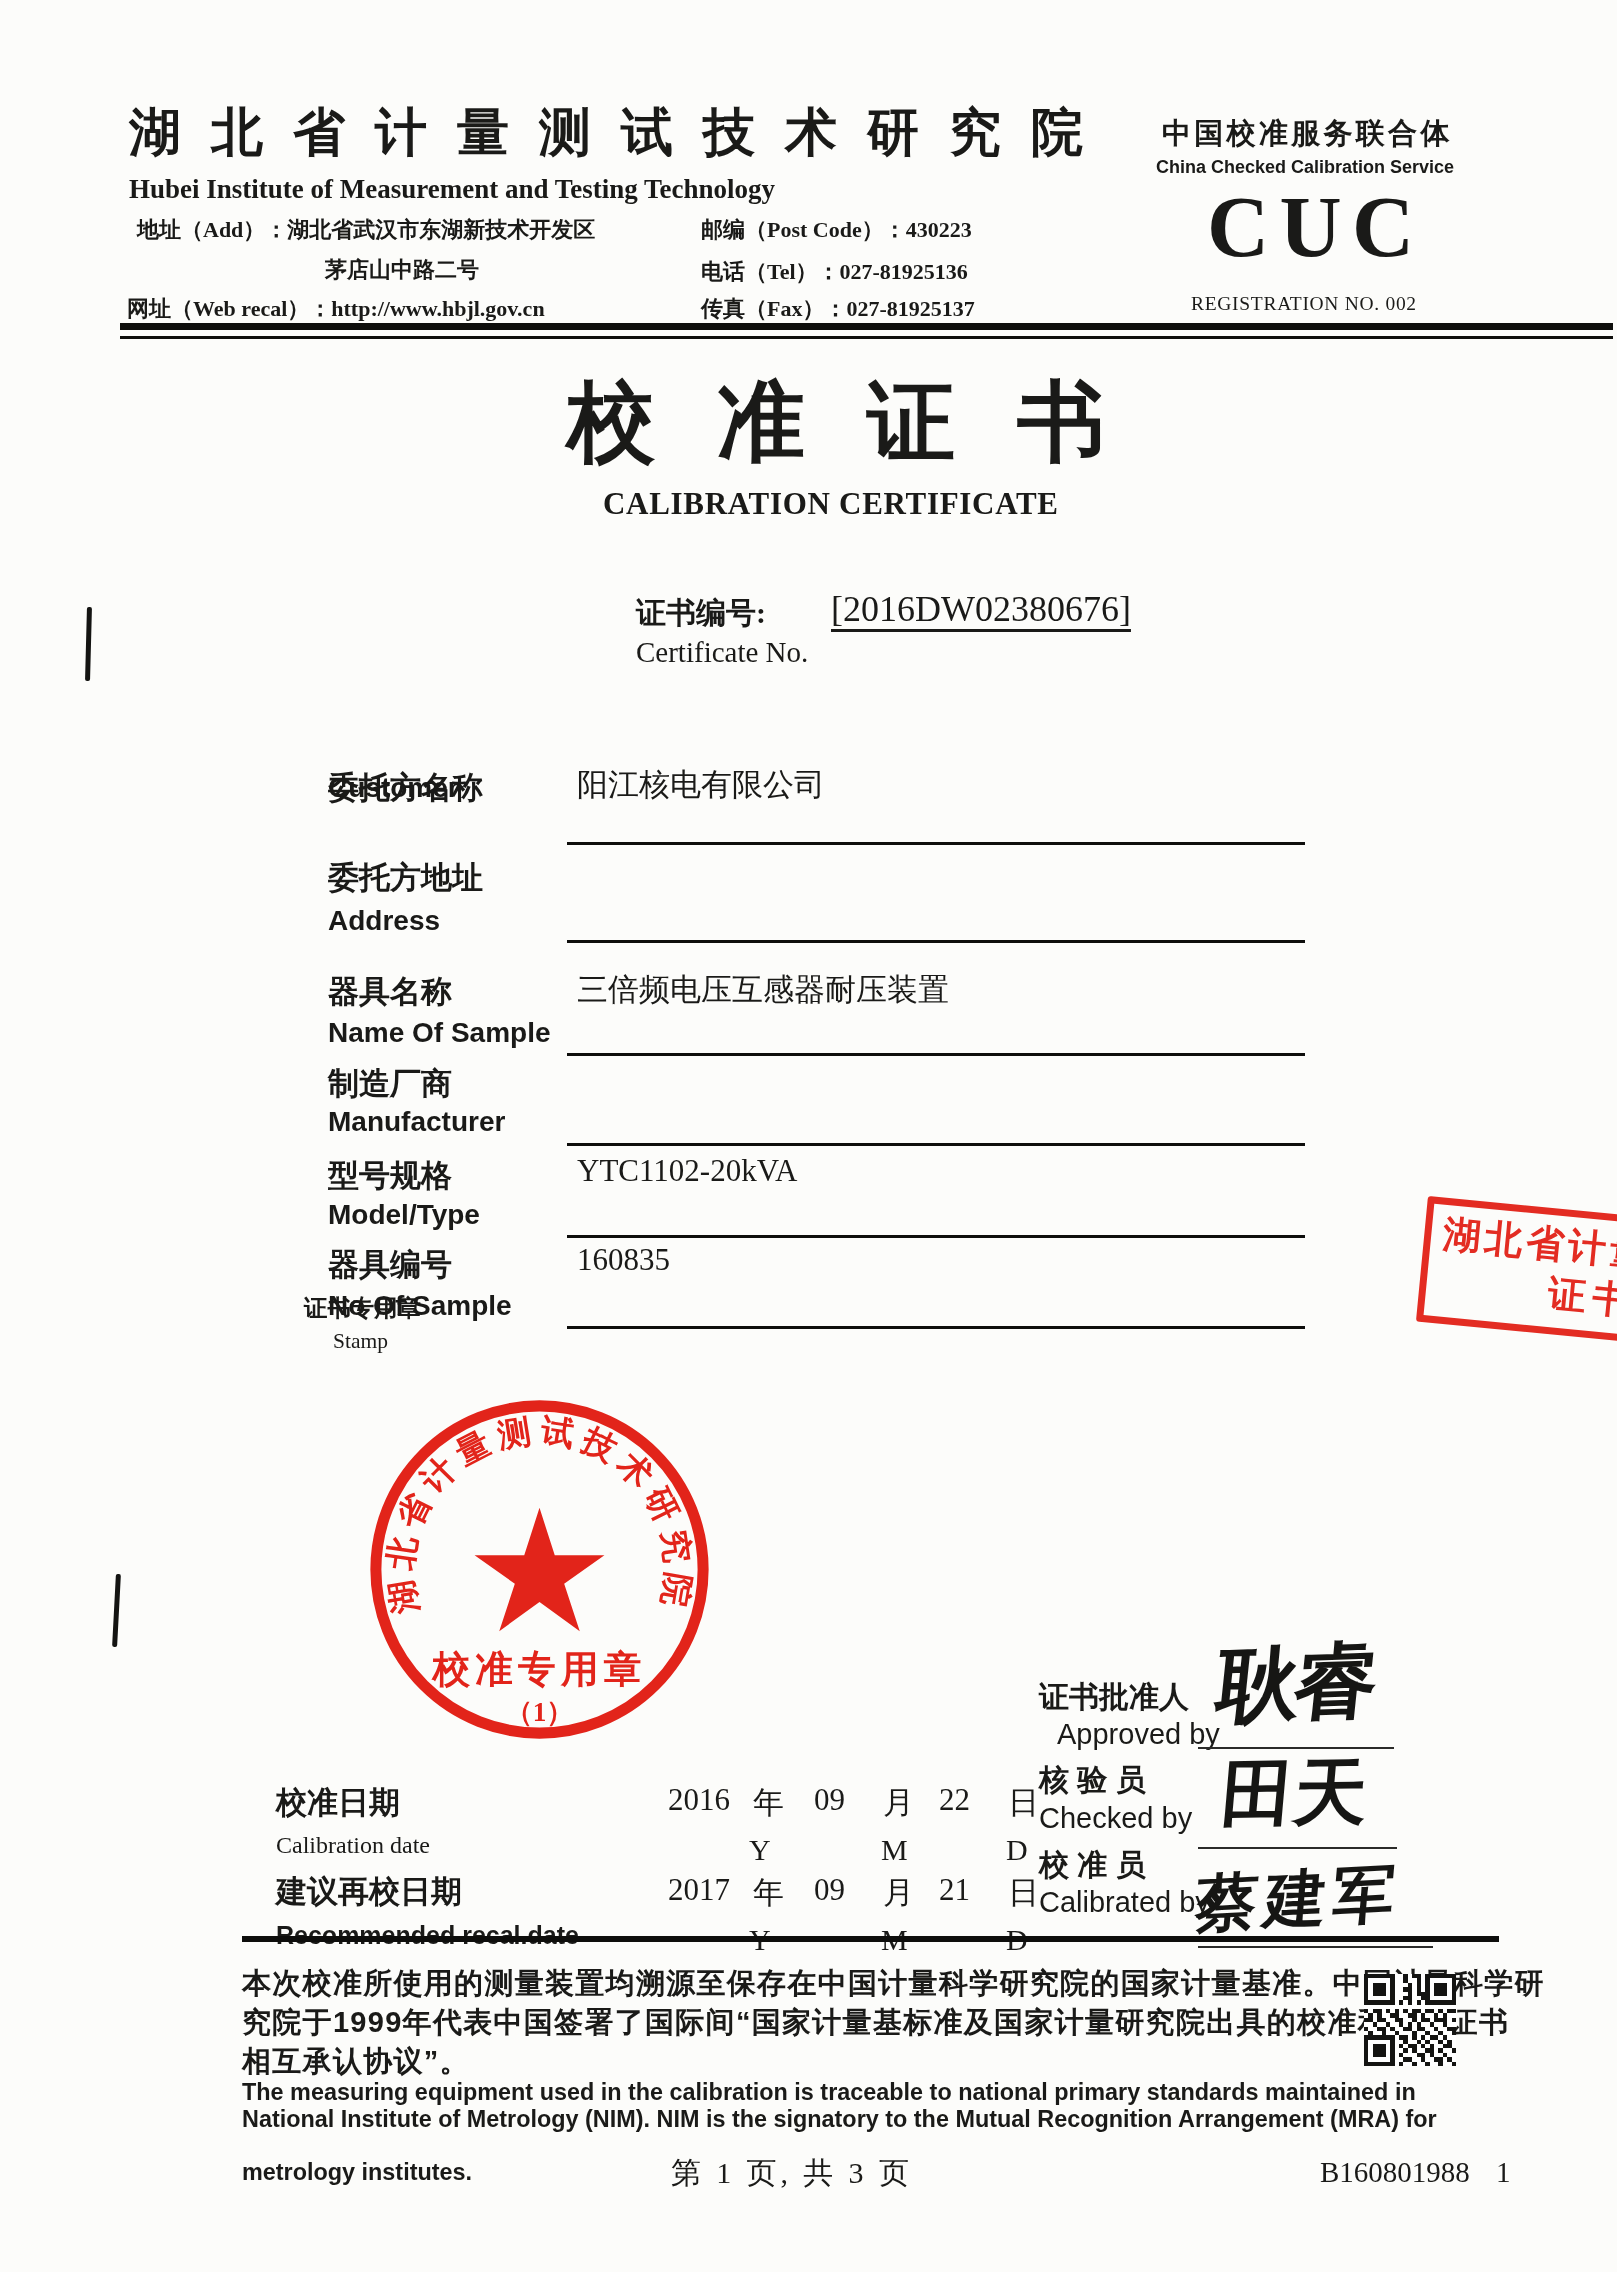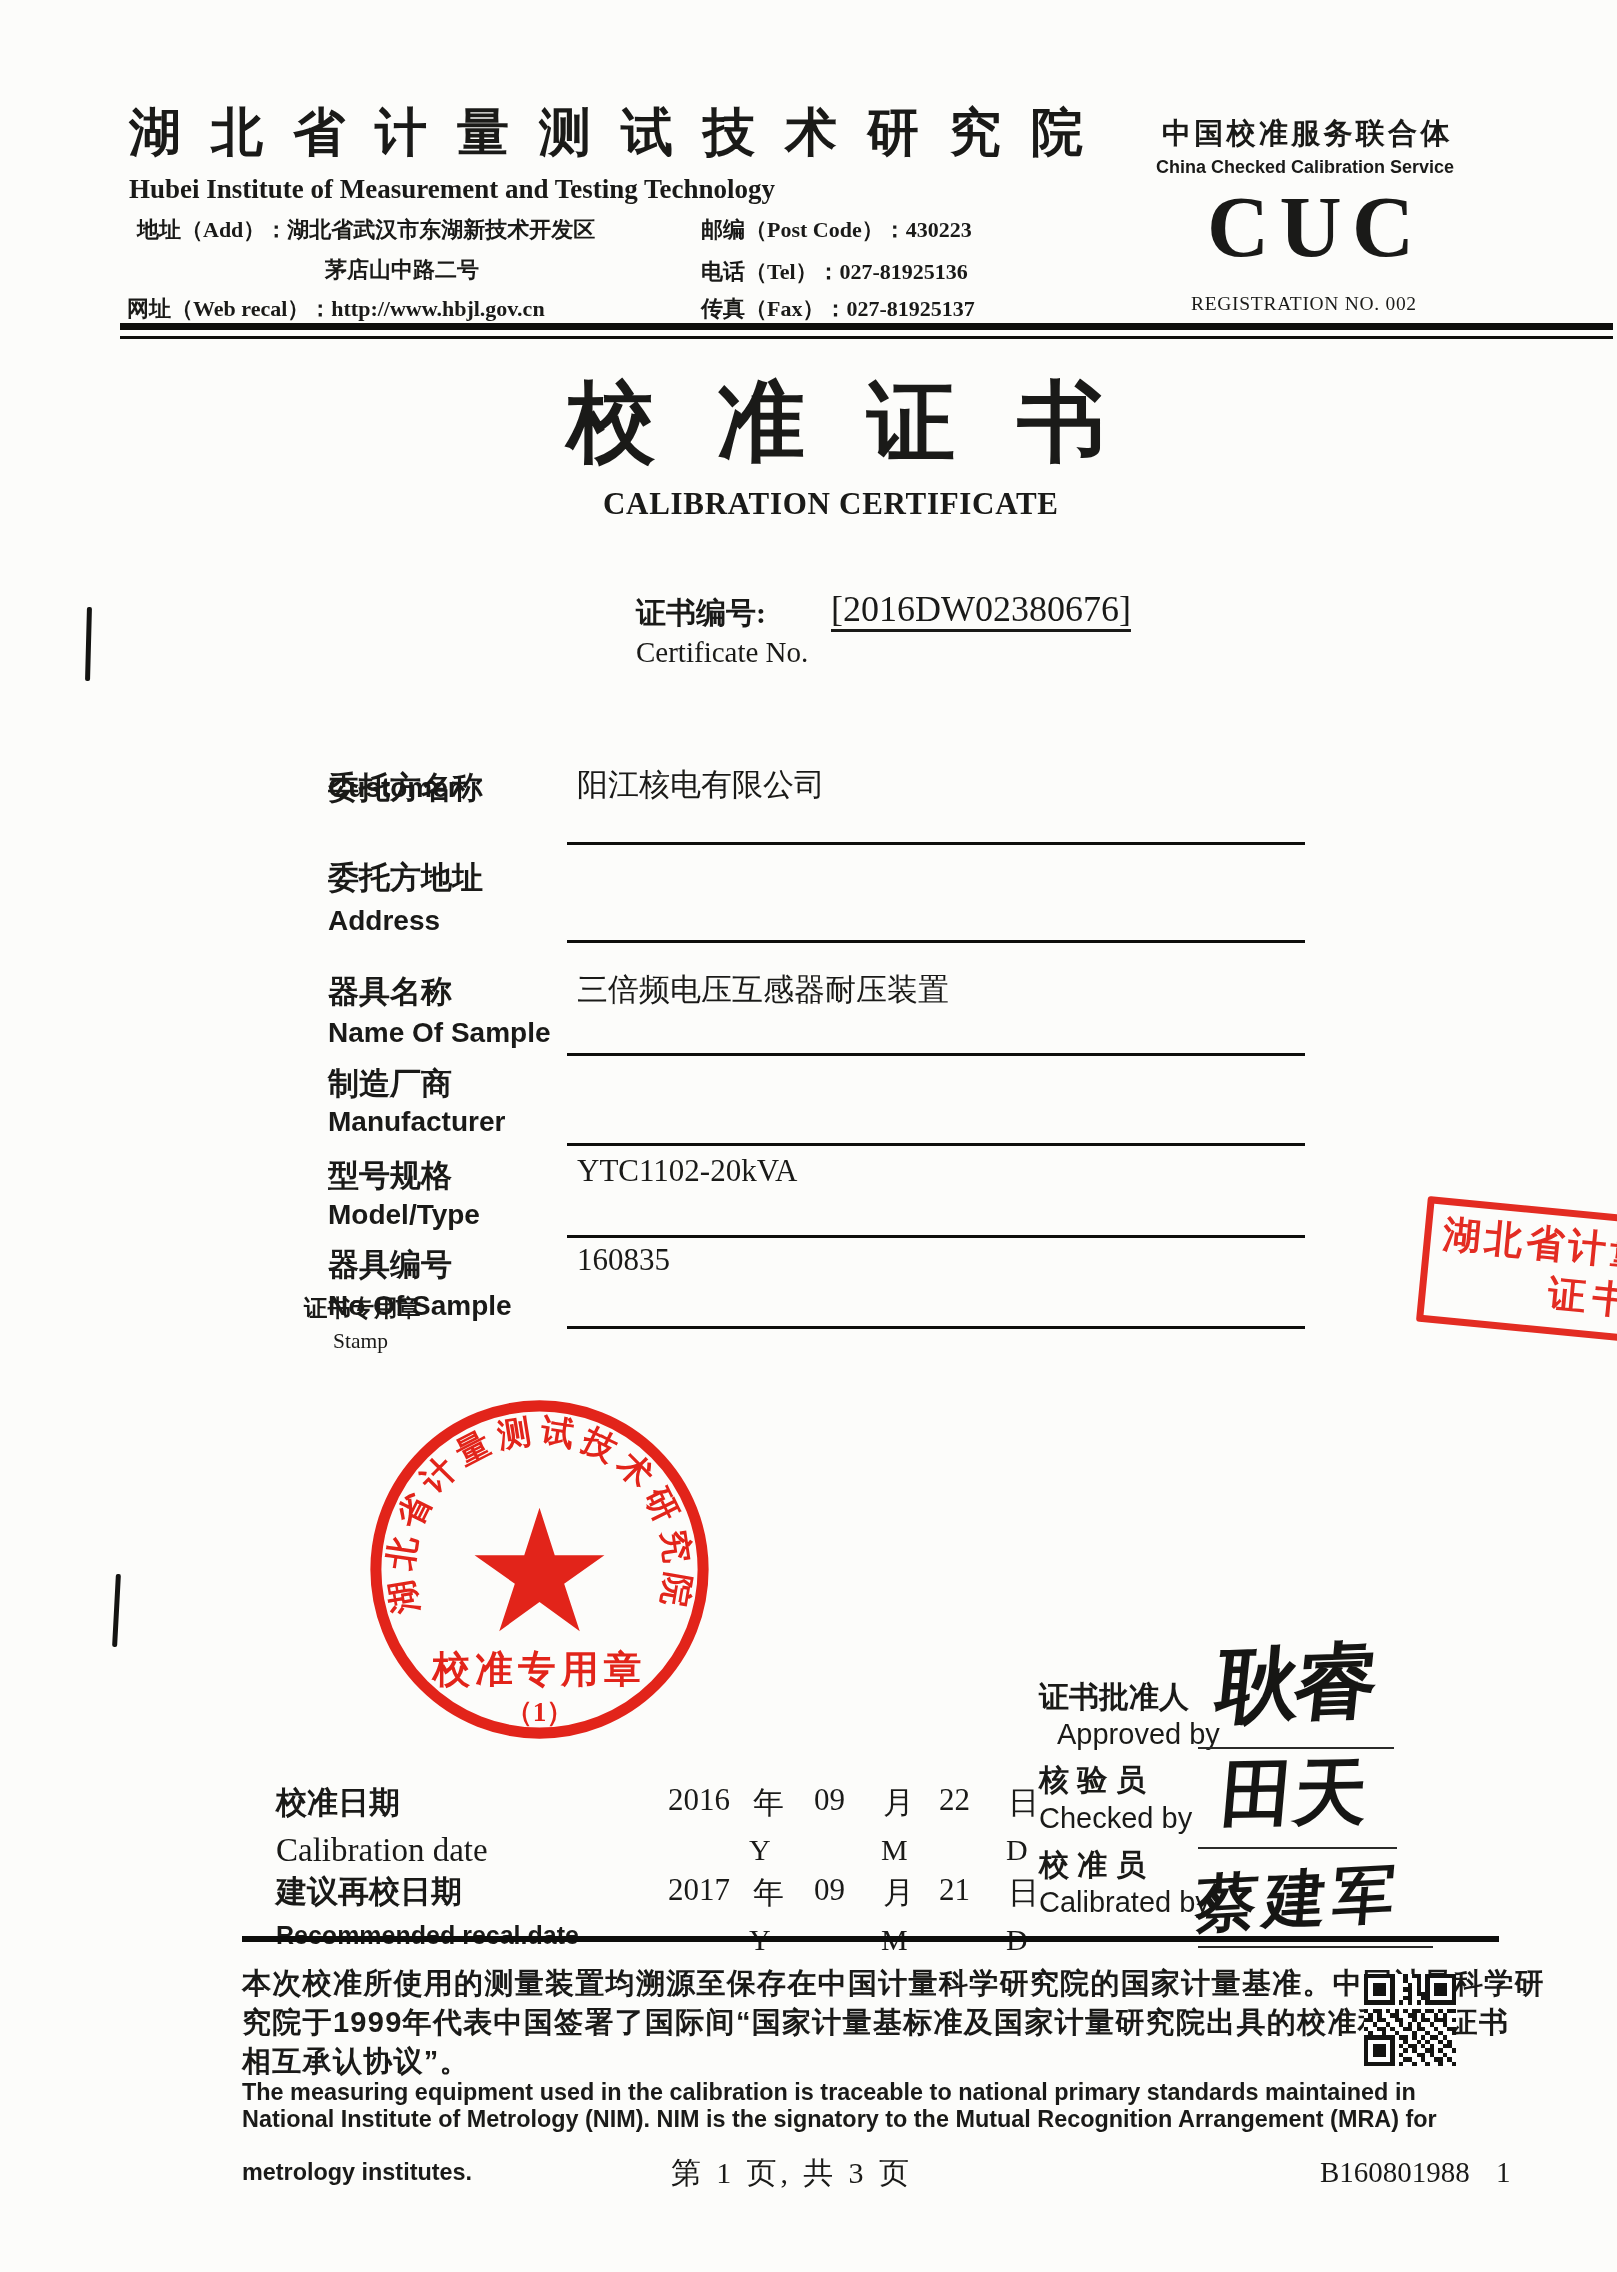--- a/index.html
+++ b/index.html
@@ -155,21 +155,21 @@
   <div class="abs sans sg-en" style="top:1802px;">Checked by</div>
   <div class="abs sig" style="left:1221px;top:1745px;font-size:73px;transform:rotate(-1deg) skewX(-6deg);">田天</div>
   <div class="abs sig-line" style="left:1198px;top:1847px;width:199px;"></div>
 
   <div class="abs sans sg-cn" style="top:1845px;">校 准 员</div>
   <div class="abs sans sg-en" style="top:1886px;">Calibrated by</div>
   <div class="abs sig" style="left:1196px;top:1857px;font-size:62px;letter-spacing:6.5px;transform:rotate(-3deg) skewX(-8deg);">蔡建军</div>
   <div class="abs sig-line" style="left:1198px;top:1946px;width:235px;"></div>
 
   <div class="abs sans dt-cn" style="top:1782px;">校准日期</div>
-  <div class="abs serif" style="left:276px;top:1832px;font-size:33px;">Calibration date</div>
+  <div class="abs serif" style="left:276px;top:1832px;font-size:24px;">Calibration date</div>
   <div class="abs serif dt-val" style="left:668px;top:1782px;">2016</div>
   <div class="abs serif dt-val" style="left:753px;top:1782px;">年</div>
   <div class="abs serif dt-val" style="left:814px;top:1782px;">09</div>
   <div class="abs serif dt-val" style="left:883px;top:1782px;">月</div>
   <div class="abs serif dt-val" style="left:939px;top:1782px;">22</div>
   <div class="abs serif dt-val" style="left:1008px;top:1782px;">日</div>
   <div class="abs serif dt-u" style="left:749px;top:1833px;">Y</div>
   <div class="abs serif dt-u" style="left:881px;top:1833px;">M</div>
   <div class="abs serif dt-u" style="left:1006px;top:1833px;">D</div>
 

